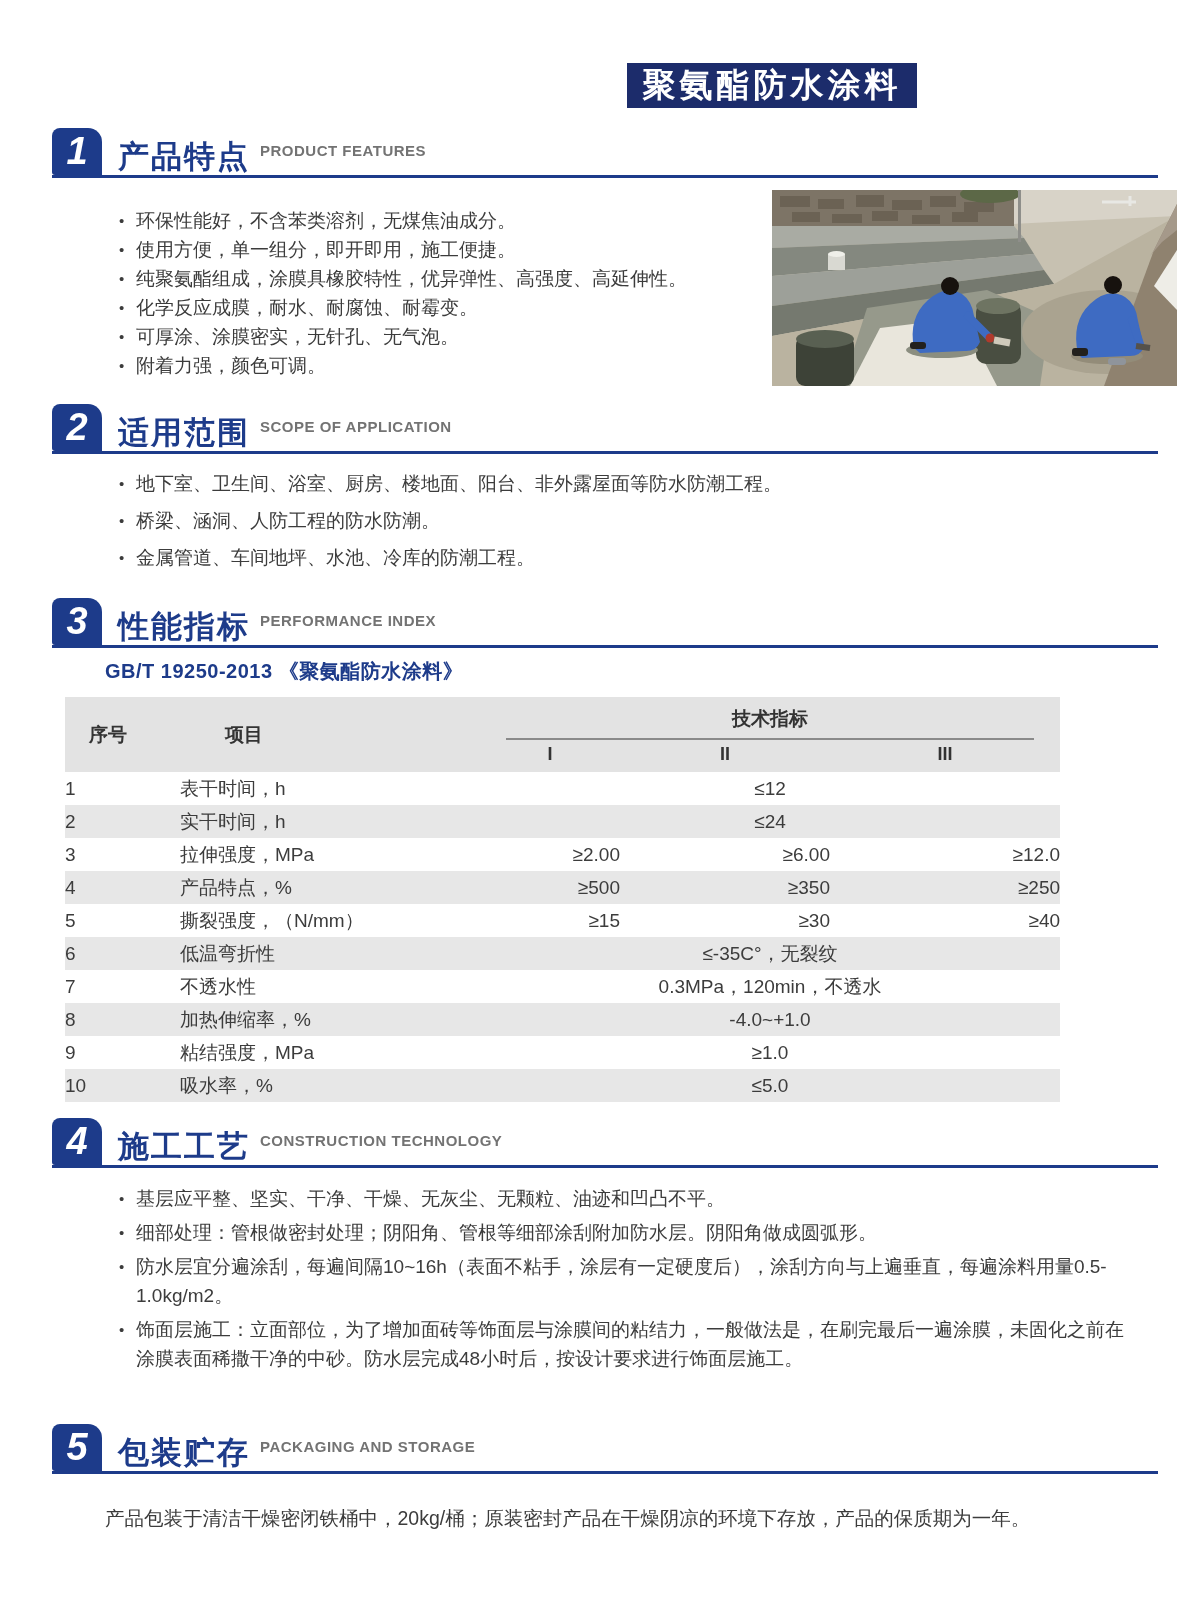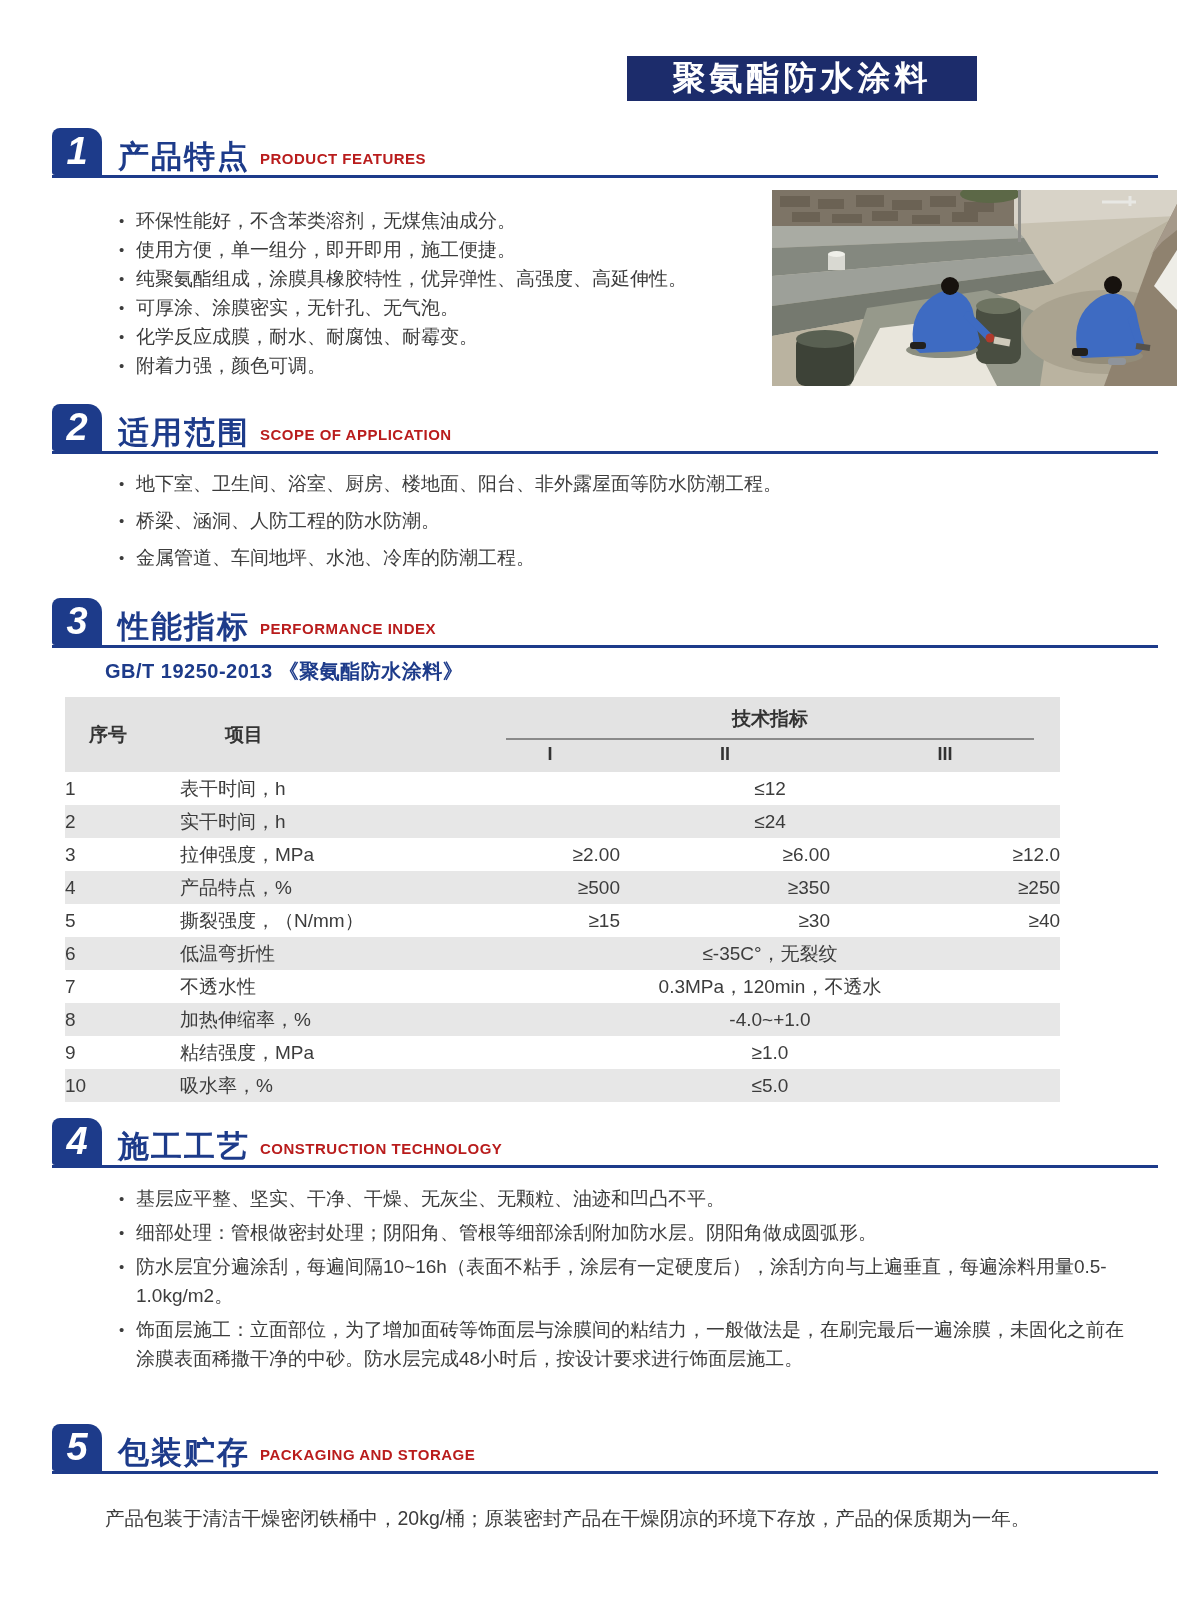--- a/index.html
+++ b/index.html
@@ -1,34 +1,34 @@
 <!DOCTYPE html>
 <html><head>
 <meta charset="utf-8">
 <style>
   html,body{margin:0;padding:0;}
   body{
     width:1200px;height:1600px;background:#ffffff;position:relative;overflow:hidden;
     font-family:"Liberation Sans","DejaVu Sans",sans-serif;color:#3f3f3f;
   }
   .title-bar{
-    position:absolute;left:627px;top:56px;width:350px;height:45px;
+    position:absolute;left:627px;top:63px;width:290px;height:45px;
     background:#1c2c6b;color:#fff;font-size:33px;font-weight:bold;letter-spacing:4px;
     display:flex;align-items:center;justify-content:center;
   }
   .section{position:absolute;left:52px;width:1106px;}
   .sec-head{display:flex;align-items:flex-end;border-bottom:3px solid #1d3b8a;}
   .sec-num{
     flex:none;width:50px;height:47px;background:#1d3b8a;color:#fff;
     font-size:38px;font-weight:bold;font-style:italic;
     display:flex;align-items:center;justify-content:center;
     border-radius:8px 14px 0 3px;
   }
   .sec-cn{font-size:31px;font-weight:bold;color:#1d3b8a;margin-left:16px;line-height:1;padding-bottom:3px;letter-spacing:2px;}
-  .sec-en{font-size:15px;font-weight:bold;color:#b91c1c;margin-left:10px;padding-bottom:8px;letter-spacing:0.5px;}
+  .sec-en{font-size:15px;font-weight:bold;color:#737373;margin-left:10px;padding-bottom:16px;letter-spacing:0.5px;}
   ul.bullets{list-style:none;margin:16px;padding:0 0 0 50px;}
   ul.bullets li{font-size:19px;position:relative;padding-left:18px;color:#3c3c3c;}
   ul.bullets li::before{content:"•";position:absolute;left:1px;font-size:15px;}
   .s1-row{display:flex;margin-top:12px;}
   .s1-row ul{flex:none;width:588px;}
   .s1-row li{line-height:29px;}
   .photo{flex:none;width:405px;height:196px;margin-left:50px;margin-top:0px;}
   .s2 ul{margin-top:17px;}
   .s2 li{line-height:26px;margin-bottom:11px;}
   .standard{margin:10px 0 0 53px;font-size:20px;font-weight:bold;color:#1d3b8a;letter-spacing:0.5px;}
@@ -60,22 +60,22 @@
   <header class="sec-head">
     <span class="sec-num">1</span>
     <span class="sec-cn">产品特点</span>
     <span class="sec-en">PRODUCT FEATURES</span>
   </header>
   <div class="s1-row">
     <ul class="bullets">
         <li>环保性能好，不含苯类溶剂，无煤焦油成分。</li>
         <li>使用方便，单一组分，即开即用，施工便捷。</li>
         <li>纯聚氨酯组成，涂膜具橡胶特性，优异弹性、高强度、高延伸性。</li>
+        <li>化学反应成膜，耐水、耐腐蚀、耐霉变。</li>
         <li>可厚涂、涂膜密实，无针孔、无气泡。</li>
-        <li>化学反应成膜，耐水、耐腐蚀、耐霉变。</li>
         <li>附着力强，颜色可调。</li>
       </ul>
     <div class="photo">
       <svg viewBox="0 0 405 196" width="405" height="196">
         <rect width="405" height="196" fill="#c7c1b1"></rect>
         <polygon points="230,0 405,0 405,26 240,34" fill="#d8d3c8"></polygon>
         <rect width="242" height="36" fill="#7d7466"></rect>
         <g fill="#6b6254">
           <rect x="8" y="6" width="30" height="11"></rect>
             <rect x="46" y="9" width="26" height="10"></rect>

